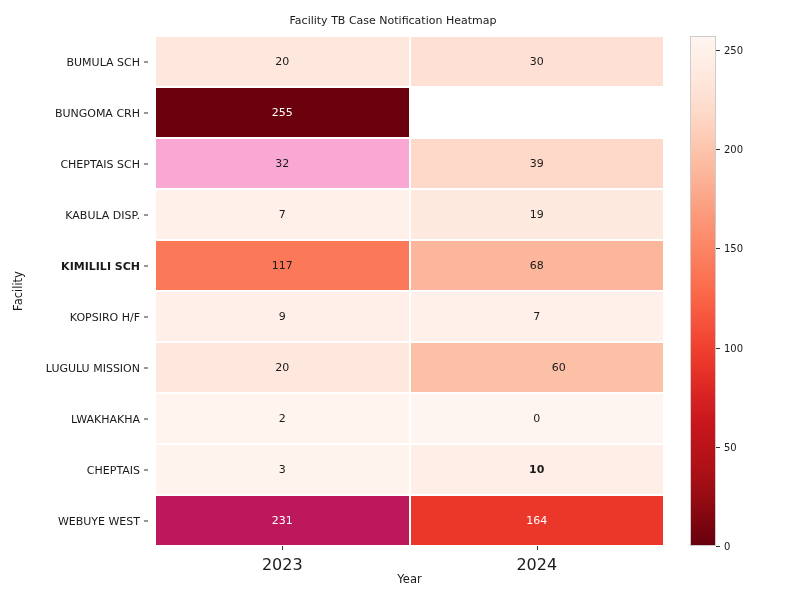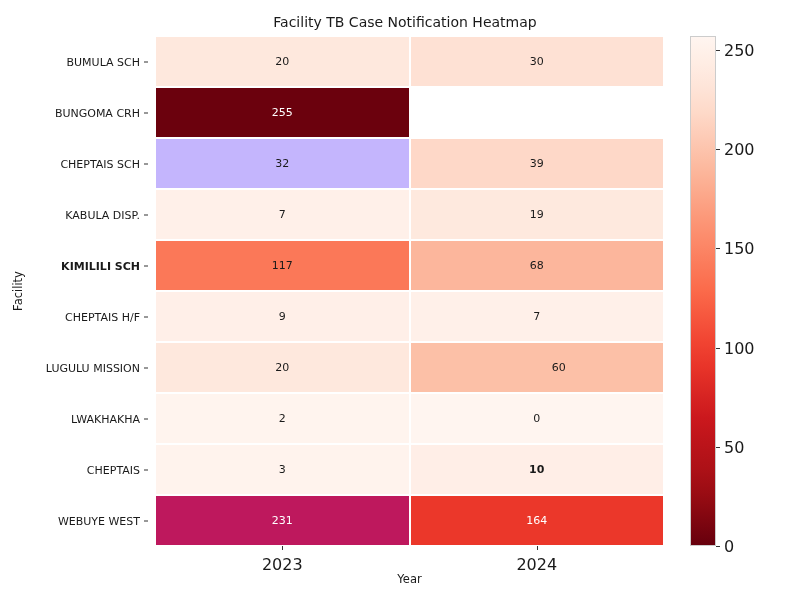--- a/index.html
+++ b/index.html
@@ -13,25 +13,25 @@
     font-family: "DejaVu Sans", sans-serif;
     overflow: hidden;
   }
   #figure {
     position: relative;
     width: 800px;
     height: 600px;
   }
   #chart-title {
     position: absolute;
-    left: 16px;
+    left: 4px;
     top: 14px;
     width: 690px;
     text-align: center;
-    font-size: 14px;
+    font-size: 11px;
     color: #1a1a1a;
     padding-left: 44px;
   }
   
   #heatmap-area {
     position: absolute;
     left: 155px;
     top: 36px;
     width: 509px;
     height: 510px;
@@ -140,21 +140,21 @@
     position: absolute;
     left: 26px;
     width: 4px;
     height: 1px;
     background: #333333;
   }
   .cb-label {
     position: absolute;
     left: 34px;
     transform: translateY(-50%);
-    font-size: 16px;
+    font-size: 10px;
     color: #1a1a1a;
     white-space: nowrap;
   }
 </style>
 </head>
 <body>
 
 <div id="figure">
 
   <div id="chart-title">Facility TB Case Notification Heatmap</div>
@@ -164,21 +164,21 @@
       <div class="y-label" style="top: 25.5px;">BUMULA SCH</div>
       <div class="y-tick" style="top: 25.5px;"></div>
       <div class="y-label" style="top: 76.5px;">BUNGOMA CRH</div>
       <div class="y-tick" style="top: 76.5px;"></div>
       <div class="y-label" style="top: 127.5px;">CHEPTAIS SCH</div>
       <div class="y-tick" style="top: 127.5px;"></div>
       <div class="y-label" style="top: 178.5px;">KABULA DISP.</div>
       <div class="y-tick" style="top: 178.5px;"></div>
       <div class="y-label" style="top: 229.5px; font-weight: bold;">KIMILILI SCH</div>
       <div class="y-tick" style="top: 229.5px;"></div>
-      <div class="y-label" style="top: 280.5px;">CHEPTAIS H/F</div>
+      <div class="y-label" style="top: 280.5px;">KOPSIRO H/F</div>
       <div class="y-tick" style="top: 280.5px;"></div>
       <div class="y-label" style="top: 331.5px;">LUGULU MISSION</div>
       <div class="y-tick" style="top: 331.5px;"></div>
       <div class="y-label" style="top: 382.5px;">LWAKHAKHA</div>
       <div class="y-tick" style="top: 382.5px;"></div>
       <div class="y-label" style="top: 433.5px;">CHEPTAIS</div>
       <div class="y-tick" style="top: 433.5px;"></div>
       <div class="y-label" style="top: 484.5px;">WEBUYE WEST</div>
       <div class="y-tick" style="top: 484.5px;"></div>
     </div>
@@ -191,21 +191,21 @@
         <div class="heat-cell" style="background-color: rgb(254, 225, 212);">
           <span style="color: rgb(26, 26, 26);">30</span>
         </div>
       </div>
       <div class="heat-row">
         <div class="heat-cell" style="background-color: rgb(107, 1, 13);">
           <span style="color: rgb(255, 255, 255);">255</span>
         </div>
       </div>
       <div class="heat-row">
-        <div class="heat-cell" style="background-color: #c4b5fd;">
+        <div class="heat-cell" style="background-color: #f9a8d4;">
           <span style="color: rgb(26, 26, 26);">32</span>
         </div>
         <div class="heat-cell" style="background-color: rgb(254, 216, 200);">
           <span style="color: rgb(26, 26, 26);">39</span>
         </div>
       </div>
       <div class="heat-row">
         <div class="heat-cell" style="background-color: rgb(255, 240, 233);">
           <span style="color: rgb(26, 26, 26);">7</span>
         </div>

